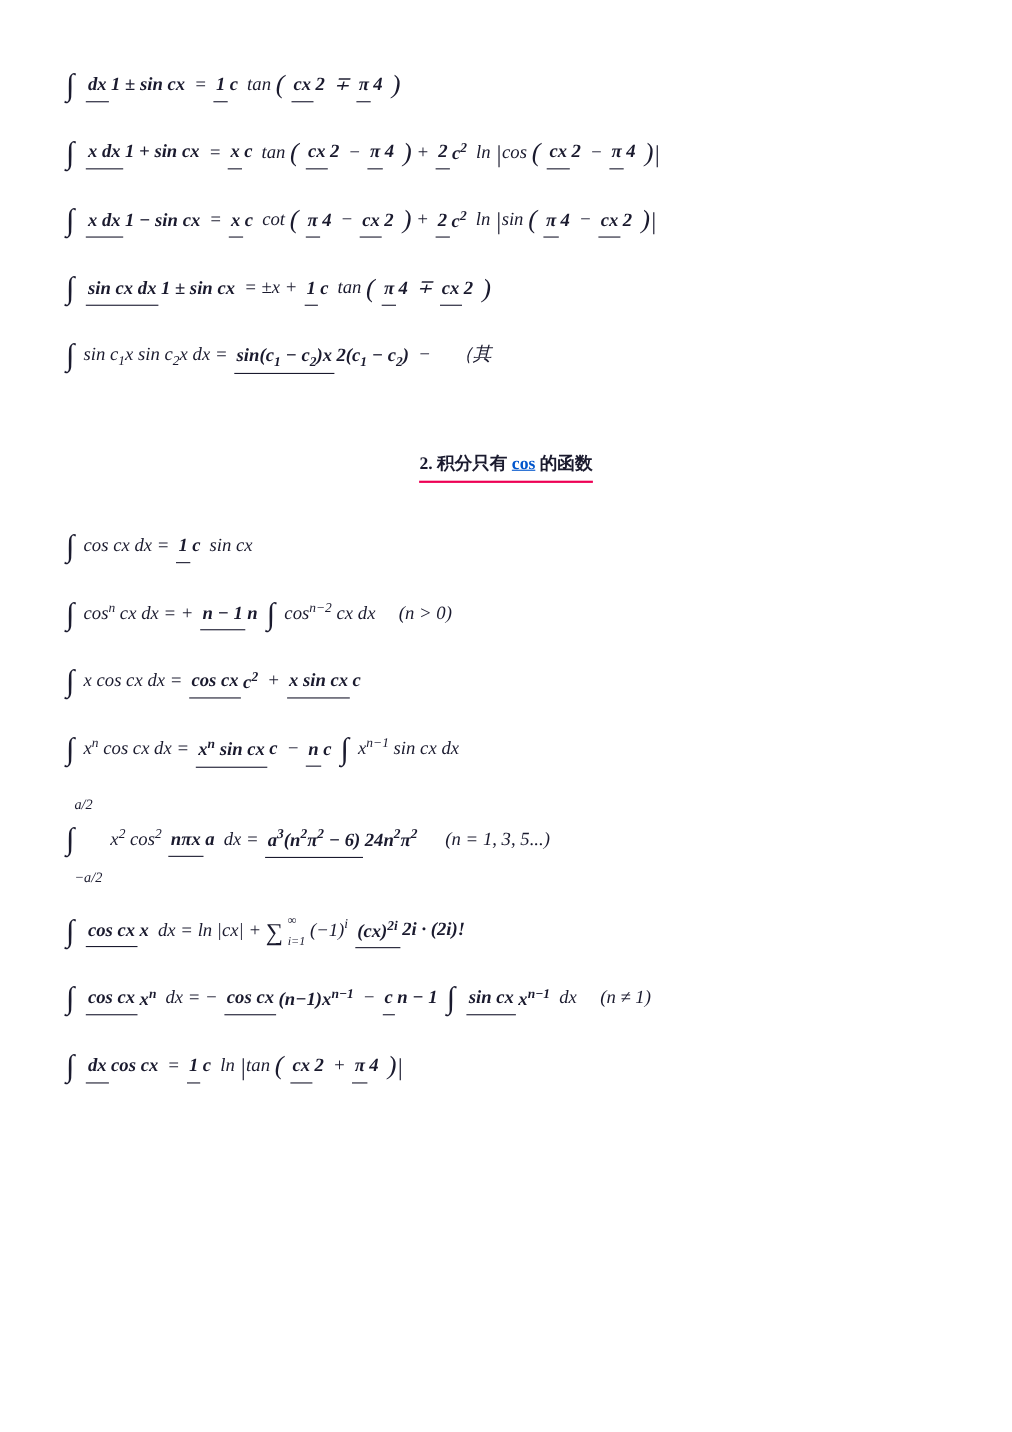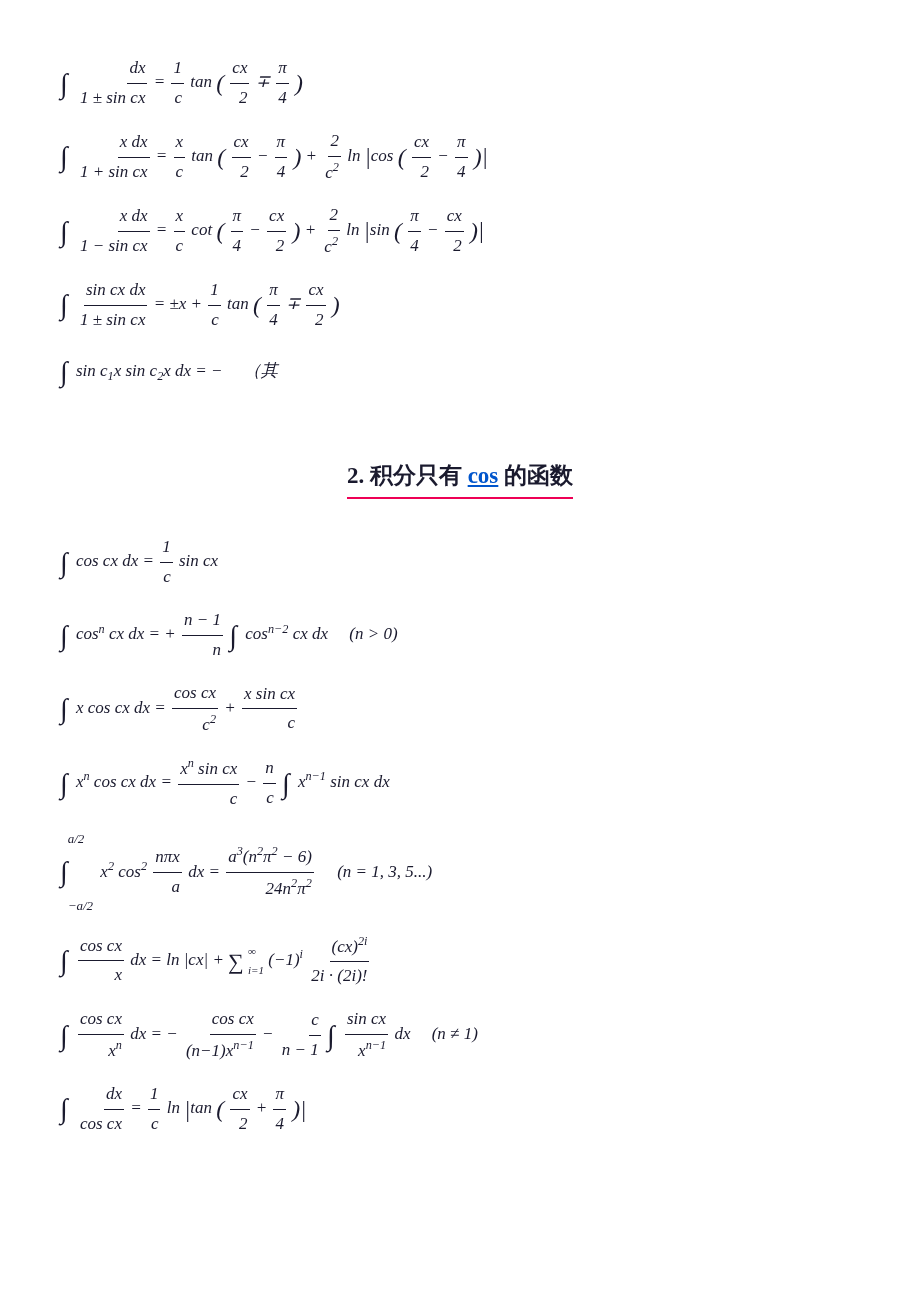--- a/index.html
+++ b/index.html
@@ -11,21 +11,21 @@
       line-height: 1.7;
       padding: 40px 60px;
       width: 920px;
       min-height: 1302px;
     }
     .section {
       margin-bottom: 30px;
     }
     .section-heading {
       text-align: center;
-      font-size: 23px;
+      font-size: 16px;
       font-weight: bold;
       margin: 30px 0 20px 0;
       position: relative;
       display: inline-block;
       width: 100%;
     }
     .section-heading .heading-inner {
       display: inline-block;
       position: relative;
       padding-bottom: 4px;
@@ -38,24 +38,25 @@
       right: 0;
       height: 2px;
       background: #e05;
     }
     .cos-link {
       color: #0055cc;
       text-decoration: underline;
     }
     .frac {
       display: inline-flex;
-      flex-direction: column;
-      align-items: flex-end;
+      flex-direction: row;
+      align-items: flex-start;
       vertical-align: middle;
       margin: 0 2px;
+      font-weight: bold;
     }
     .frac .num {
       border-bottom: 1px solid #1a1a2e;
       padding: 0 2px;
       text-align: center;
       font-style: italic;
     }
     .frac .den {
       padding: 0 2px;
       text-align: center;
@@ -223,20 +224,24 @@
       <span class="frac">
         <span class="num"><i>cx</i></span>
         <span class="den">2</span>
       </span>
       <span class="paren">)</span>
     </div>
 
     <div class="formula-line">
       <span class="integral">∫</span>
       sin <i>c</i><sub>1</sub><i>x</i> sin <i>c</i><sub>2</sub><i>x</i> d<i>x</i> =
+      <span class="frac">
+        <span class="num">sin(<i>c</i><sub>1</sub> − <i>c</i><sub>2</sub>)<i>x</i></span>
+        <span class="den">2(<i>c</i><sub>1</sub> − <i>c</i><sub>2</sub>)</span>
+      </span>
       −
       &nbsp;&nbsp;&nbsp;&nbsp;（其
     </div>
 
   </div>
 
   
   <div class="section-heading">
     <span class="heading-inner">
       <span>2. 积分只有</span>

